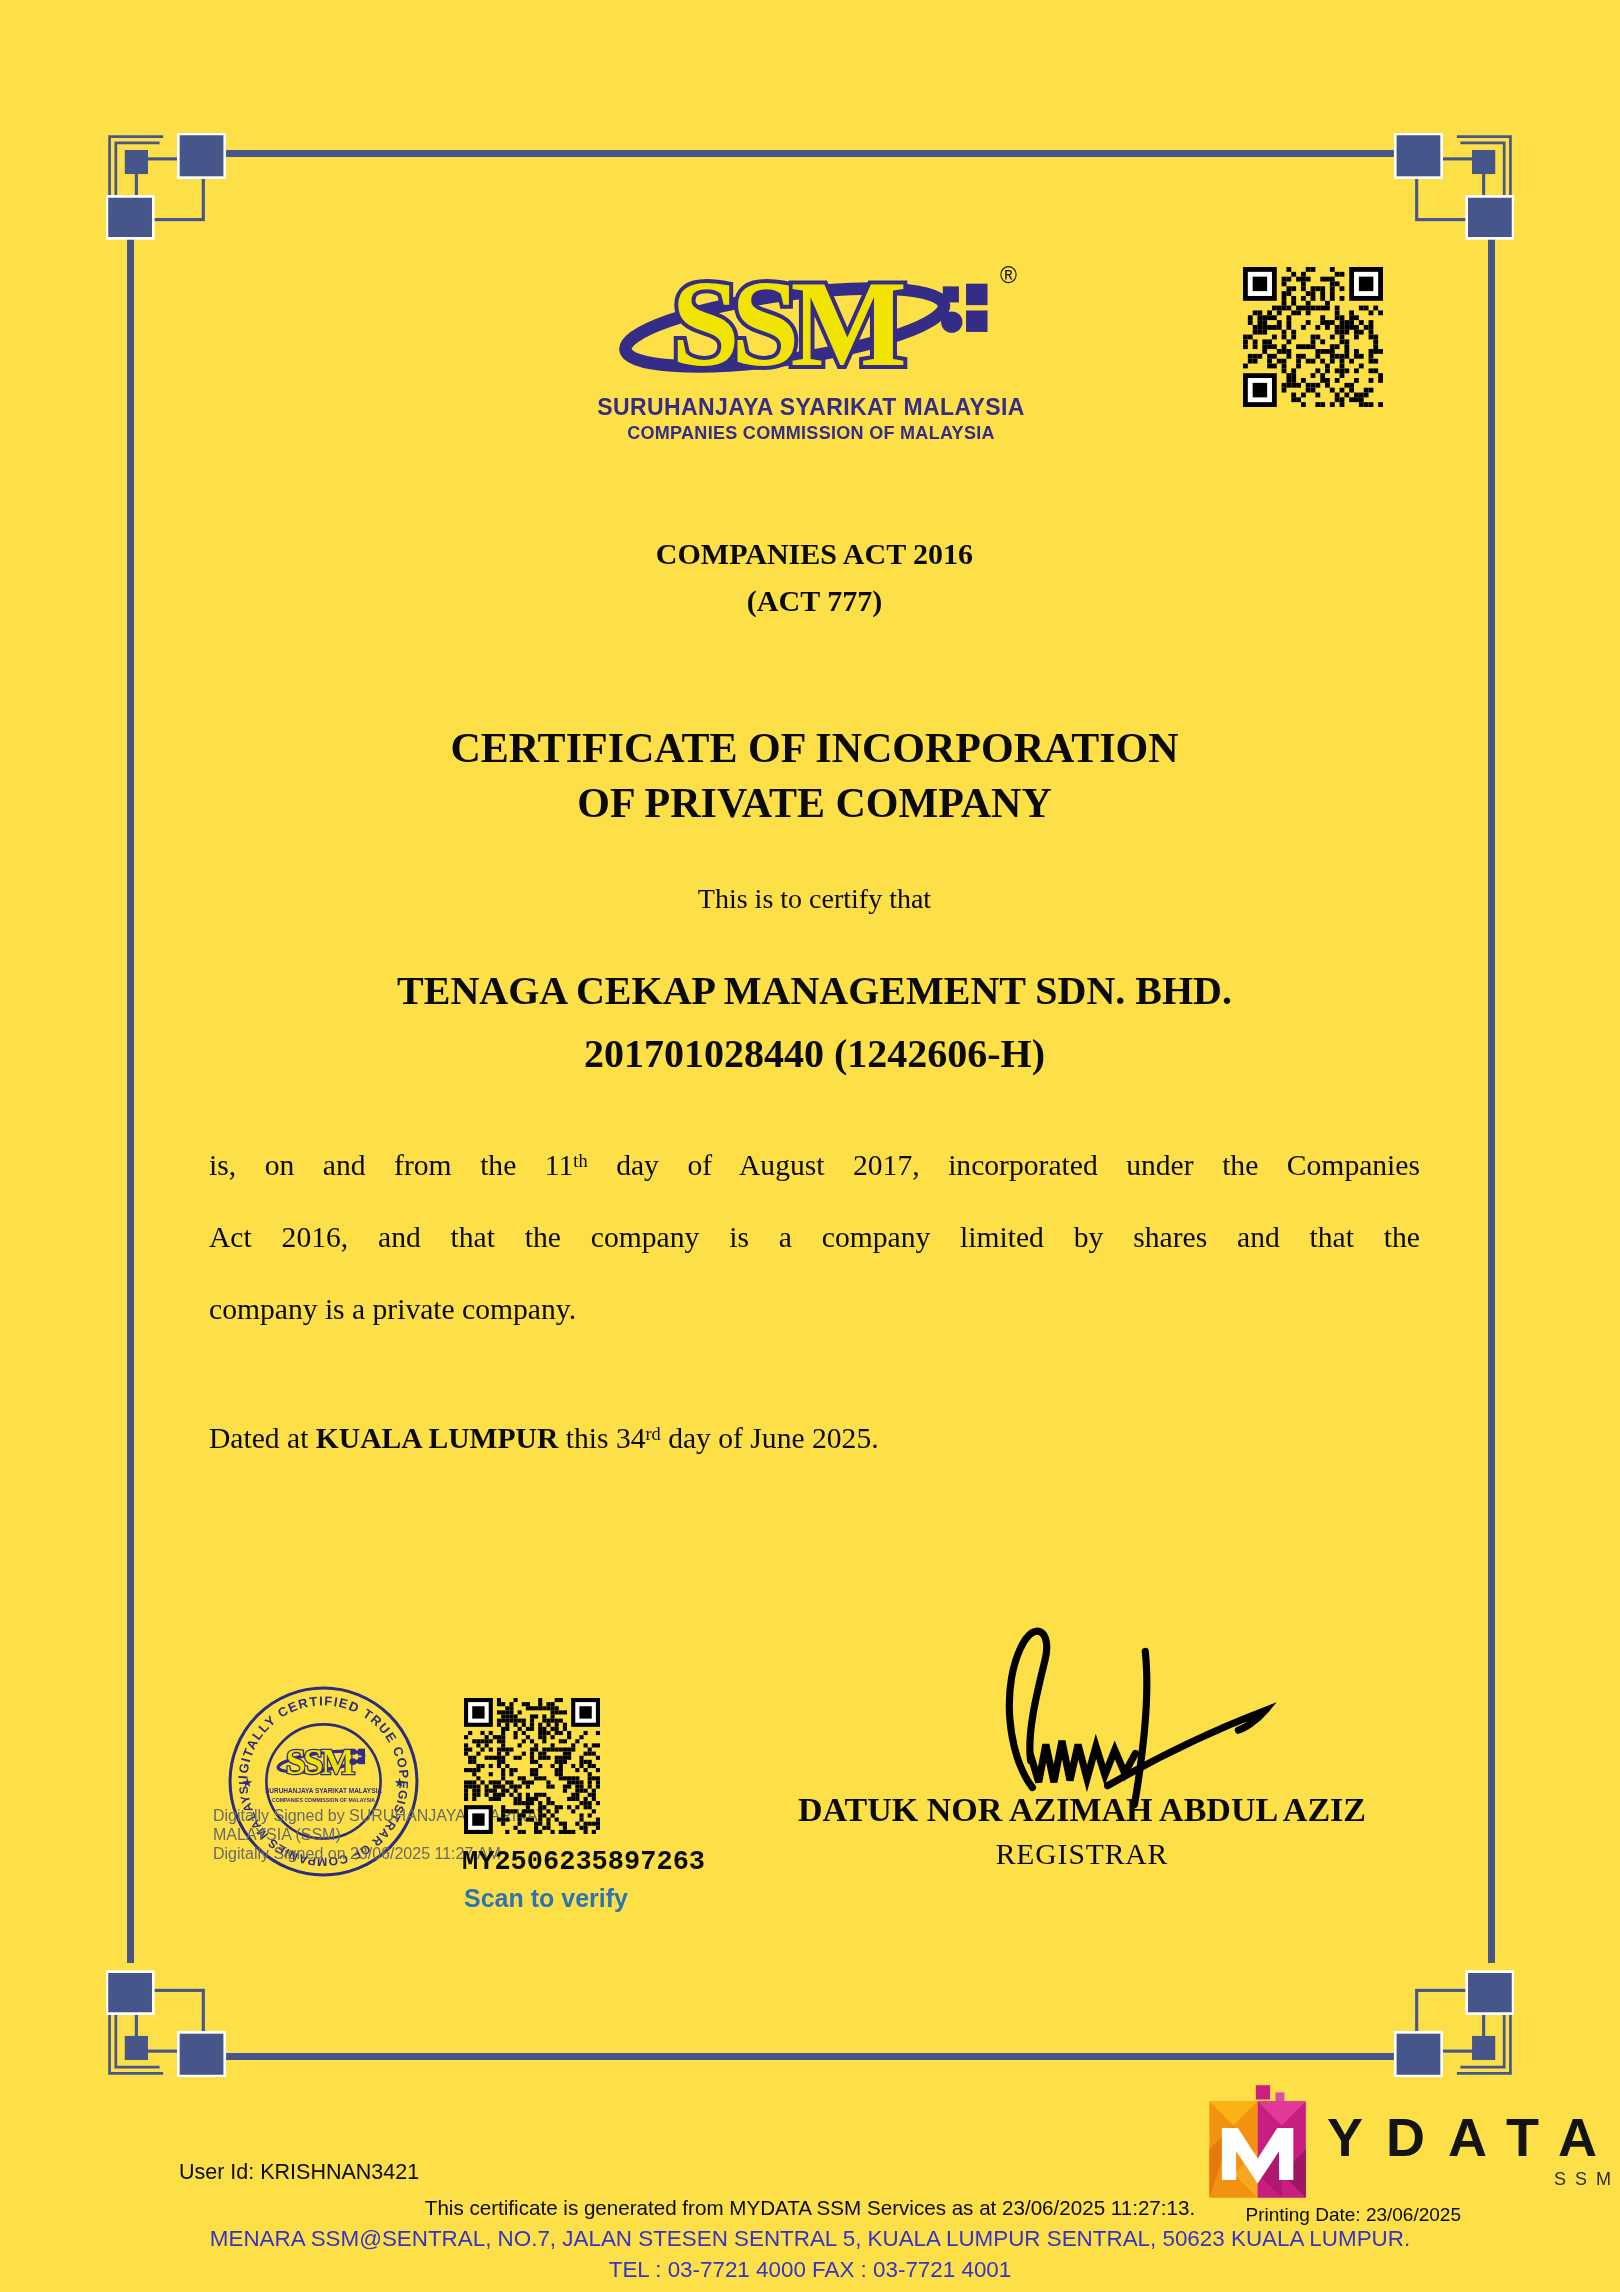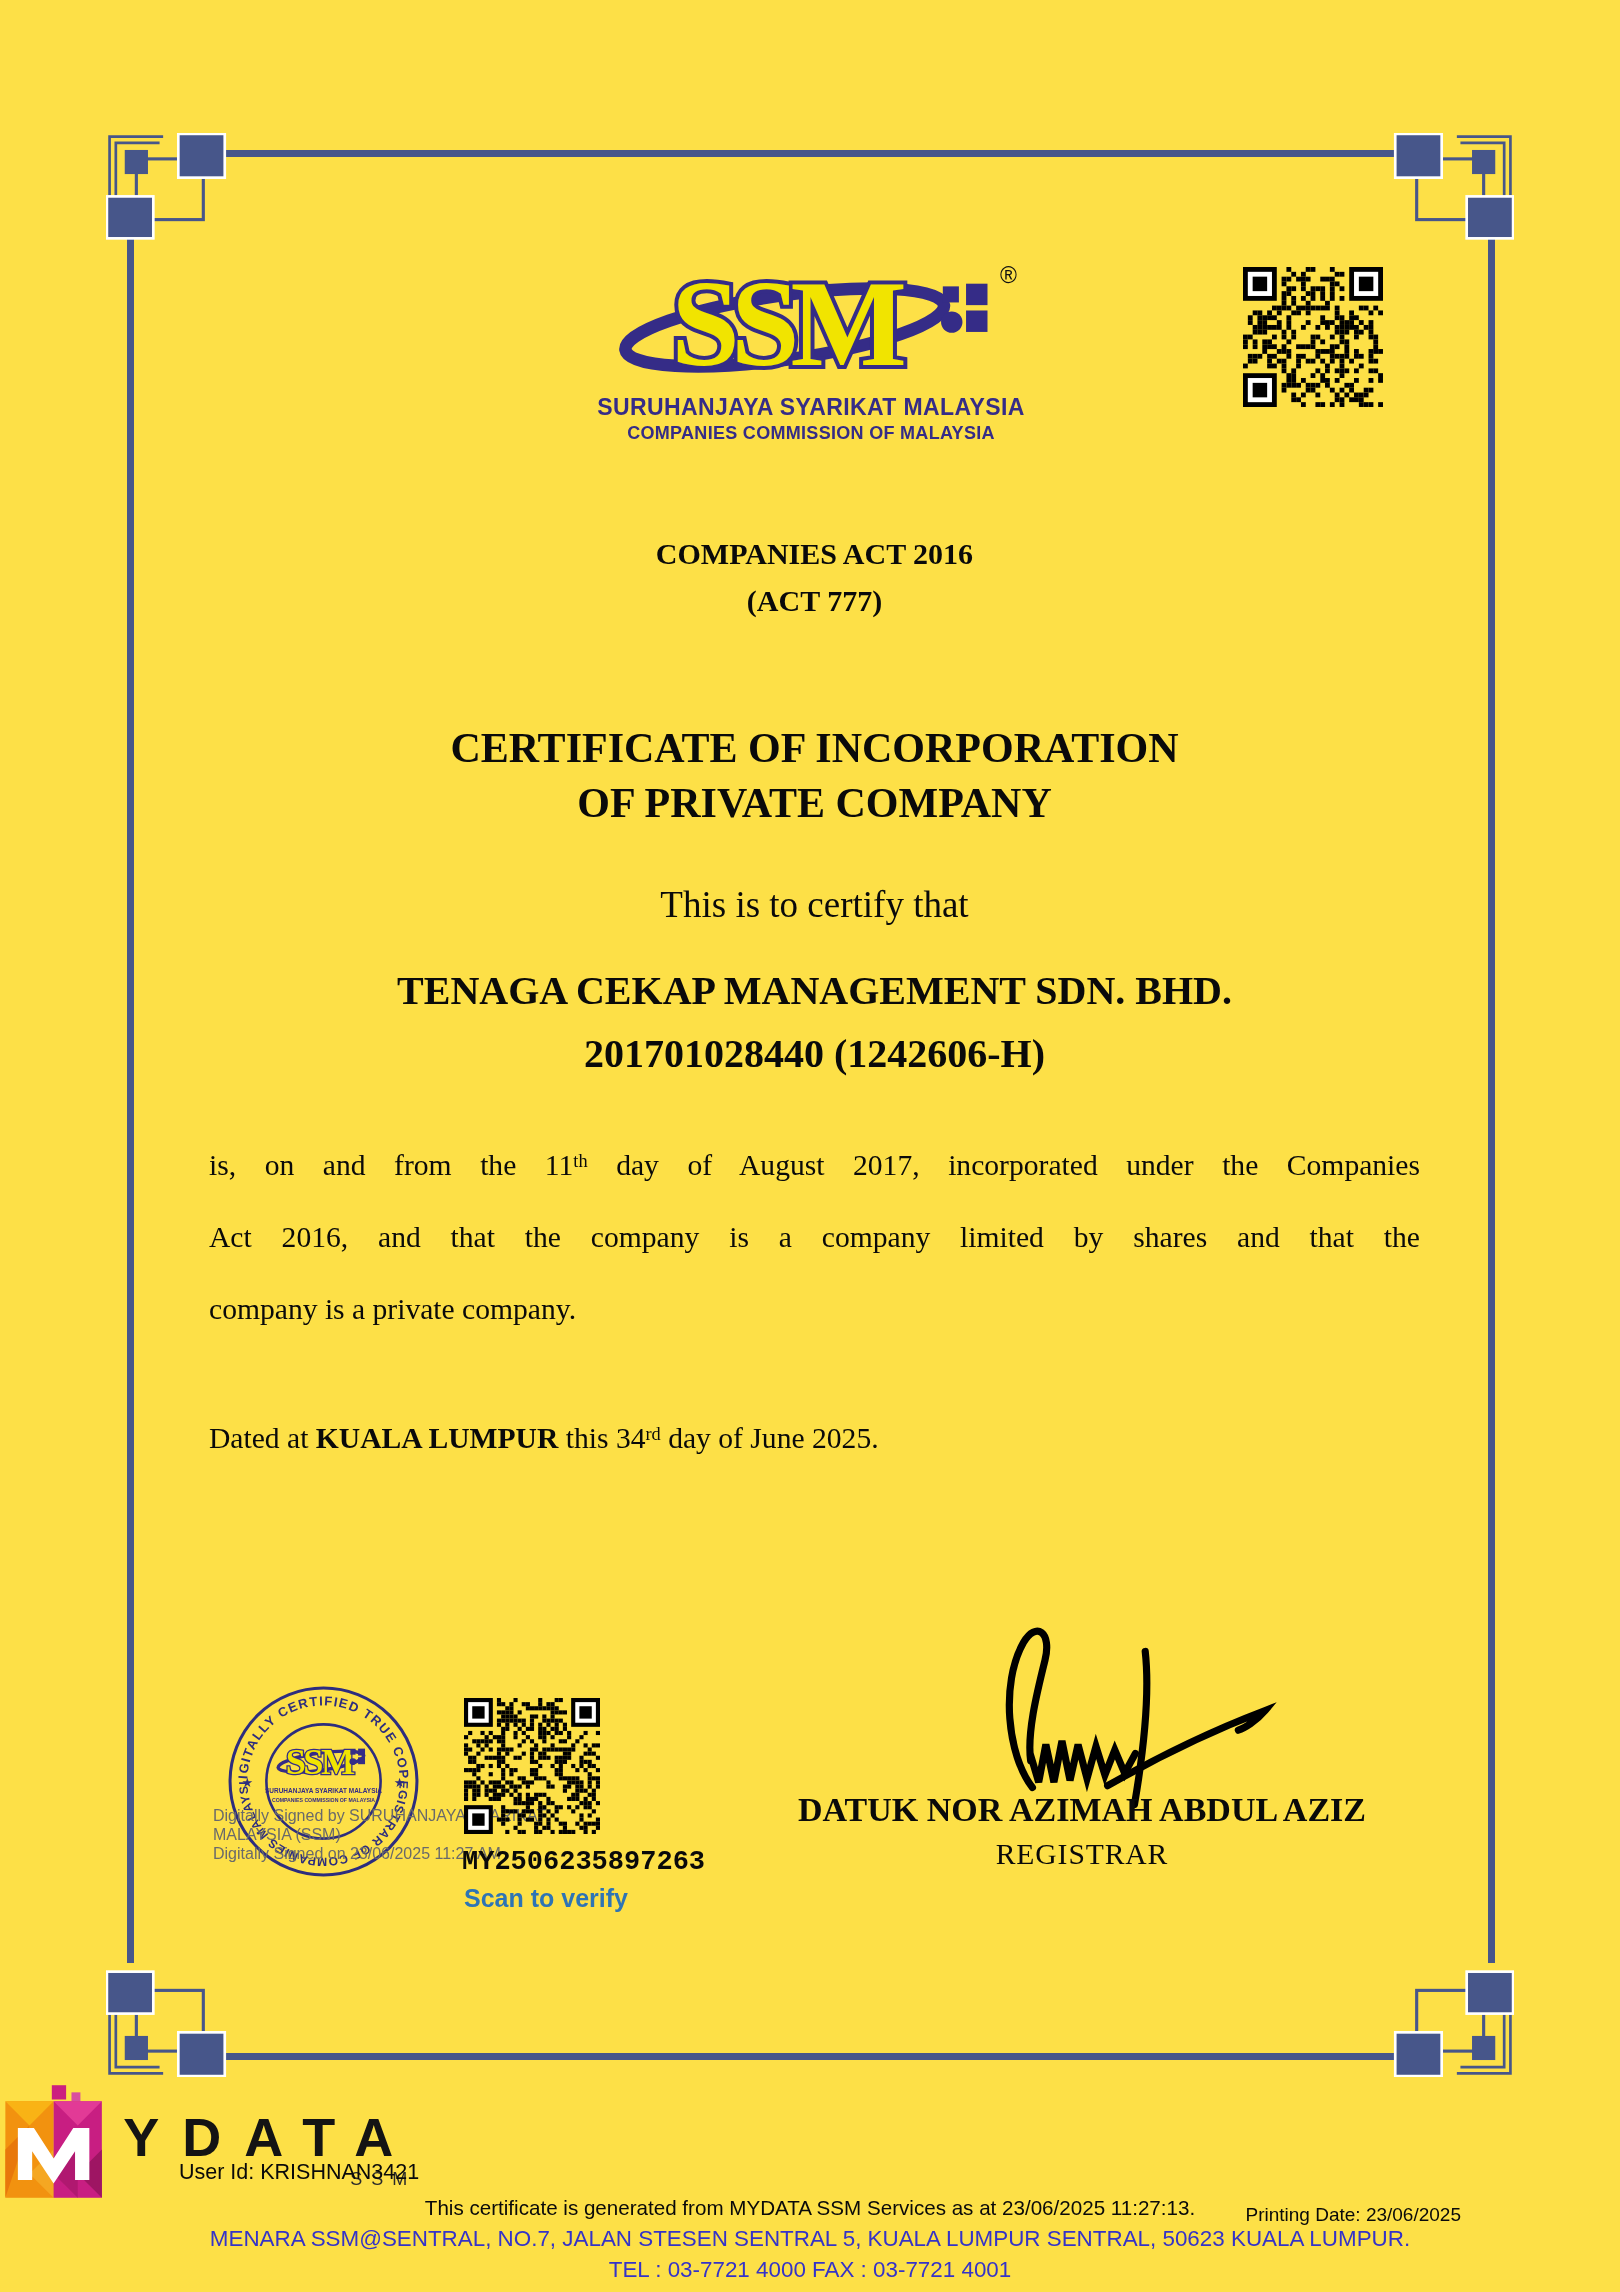--- a/index.html
+++ b/index.html
@@ -29,21 +29,21 @@
             font-size:23px;color:#111;}
 
   #qr-top{position:absolute;left:1243px;top:267px;}
 
   
   .centerband{position:absolute;left:209px;width:1211px;text-align:center;}
   #act-title{top:537px;font-weight:bold;font-size:30px;}
   #act-number{top:584px;font-weight:bold;font-size:30px;}
   #cert-title1{top:724px;font-weight:bold;font-size:42px;}
   #cert-title2{top:779px;font-weight:bold;font-size:42px;}
-  #certify{top:883px;font-size:37px;}
+  #certify{top:883px;font-size:28px;}
   #company-name{top:967px;font-weight:bold;font-size:40px;}
   #company-number{top:1030px;font-weight:bold;font-size:40px;}
 
   #body-par{position:absolute;left:209px;top:1149px;width:1211px;font-size:29.6px;}
   .body-line{text-align:justify;text-align-last:justify;margin-bottom:39px;white-space:nowrap;}
   .body-line.last{text-align-last:left;}
   sup.sp{font-size:.62em;vertical-align:baseline;position:relative;top:-.45em;}
   #dated-line{position:absolute;left:209px;top:1422px;font-size:29.6px;}
   #dated-line b{font-weight:bold;}
 
@@ -57,21 +57,21 @@
   #scan-label{position:absolute;left:464px;top:1884px;font-family:"Liberation Sans",sans-serif;
       font-weight:bold;font-size:25px;color:#2e74b5;}
   #signature{position:absolute;left:982px;top:1621px;}
   #registrar-name{position:absolute;left:724px;top:1791px;width:716px;text-align:center;
       font-weight:bold;font-size:34px;}
   #registrar-title{position:absolute;left:724px;top:1838px;width:716px;text-align:center;
       font-size:29.6px;letter-spacing:0.9px;}
 
   
   #mydata{position:absolute;left:0;top:2085px;width:1620px;display:flex;
-          justify-content:flex-start;align-items:flex-start;gap:14.3px;}
+          justify-content:flex-end;align-items:flex-start;gap:14.3px;}
   #mydata-word{font-family:"Liberation Sans",sans-serif;font-weight:bold;font-size:54px;
       letter-spacing:23px;color:#141414;line-height:1;margin-top:25px;}
   #mydata-sub{font-family:"Liberation Sans",sans-serif;font-size:18px;letter-spacing:9px;
       color:#2b2b2b;text-align:right;margin-top:5.4px;}
   .f-sans{font-family:Liberation Sans, sans-serif;}
   #user-id{position:absolute;left:179px;top:2160px;font-size:21.5px;}
   #printing-date{position:absolute;right:159px;top:2160px;font-size:19px;margin-top:44px;}
   #generated{position:absolute;left:0;top:2196px;width:1620px;text-align:center;font-size:20.6px;}
   #address{position:absolute;left:0;top:2226px;width:1620px;text-align:center;font-size:22.4px;color:#3533c8;}
   #telfax{position:absolute;left:0;top:2257px;width:1620px;text-align:center;font-size:22.4px;color:#3533c8;}

